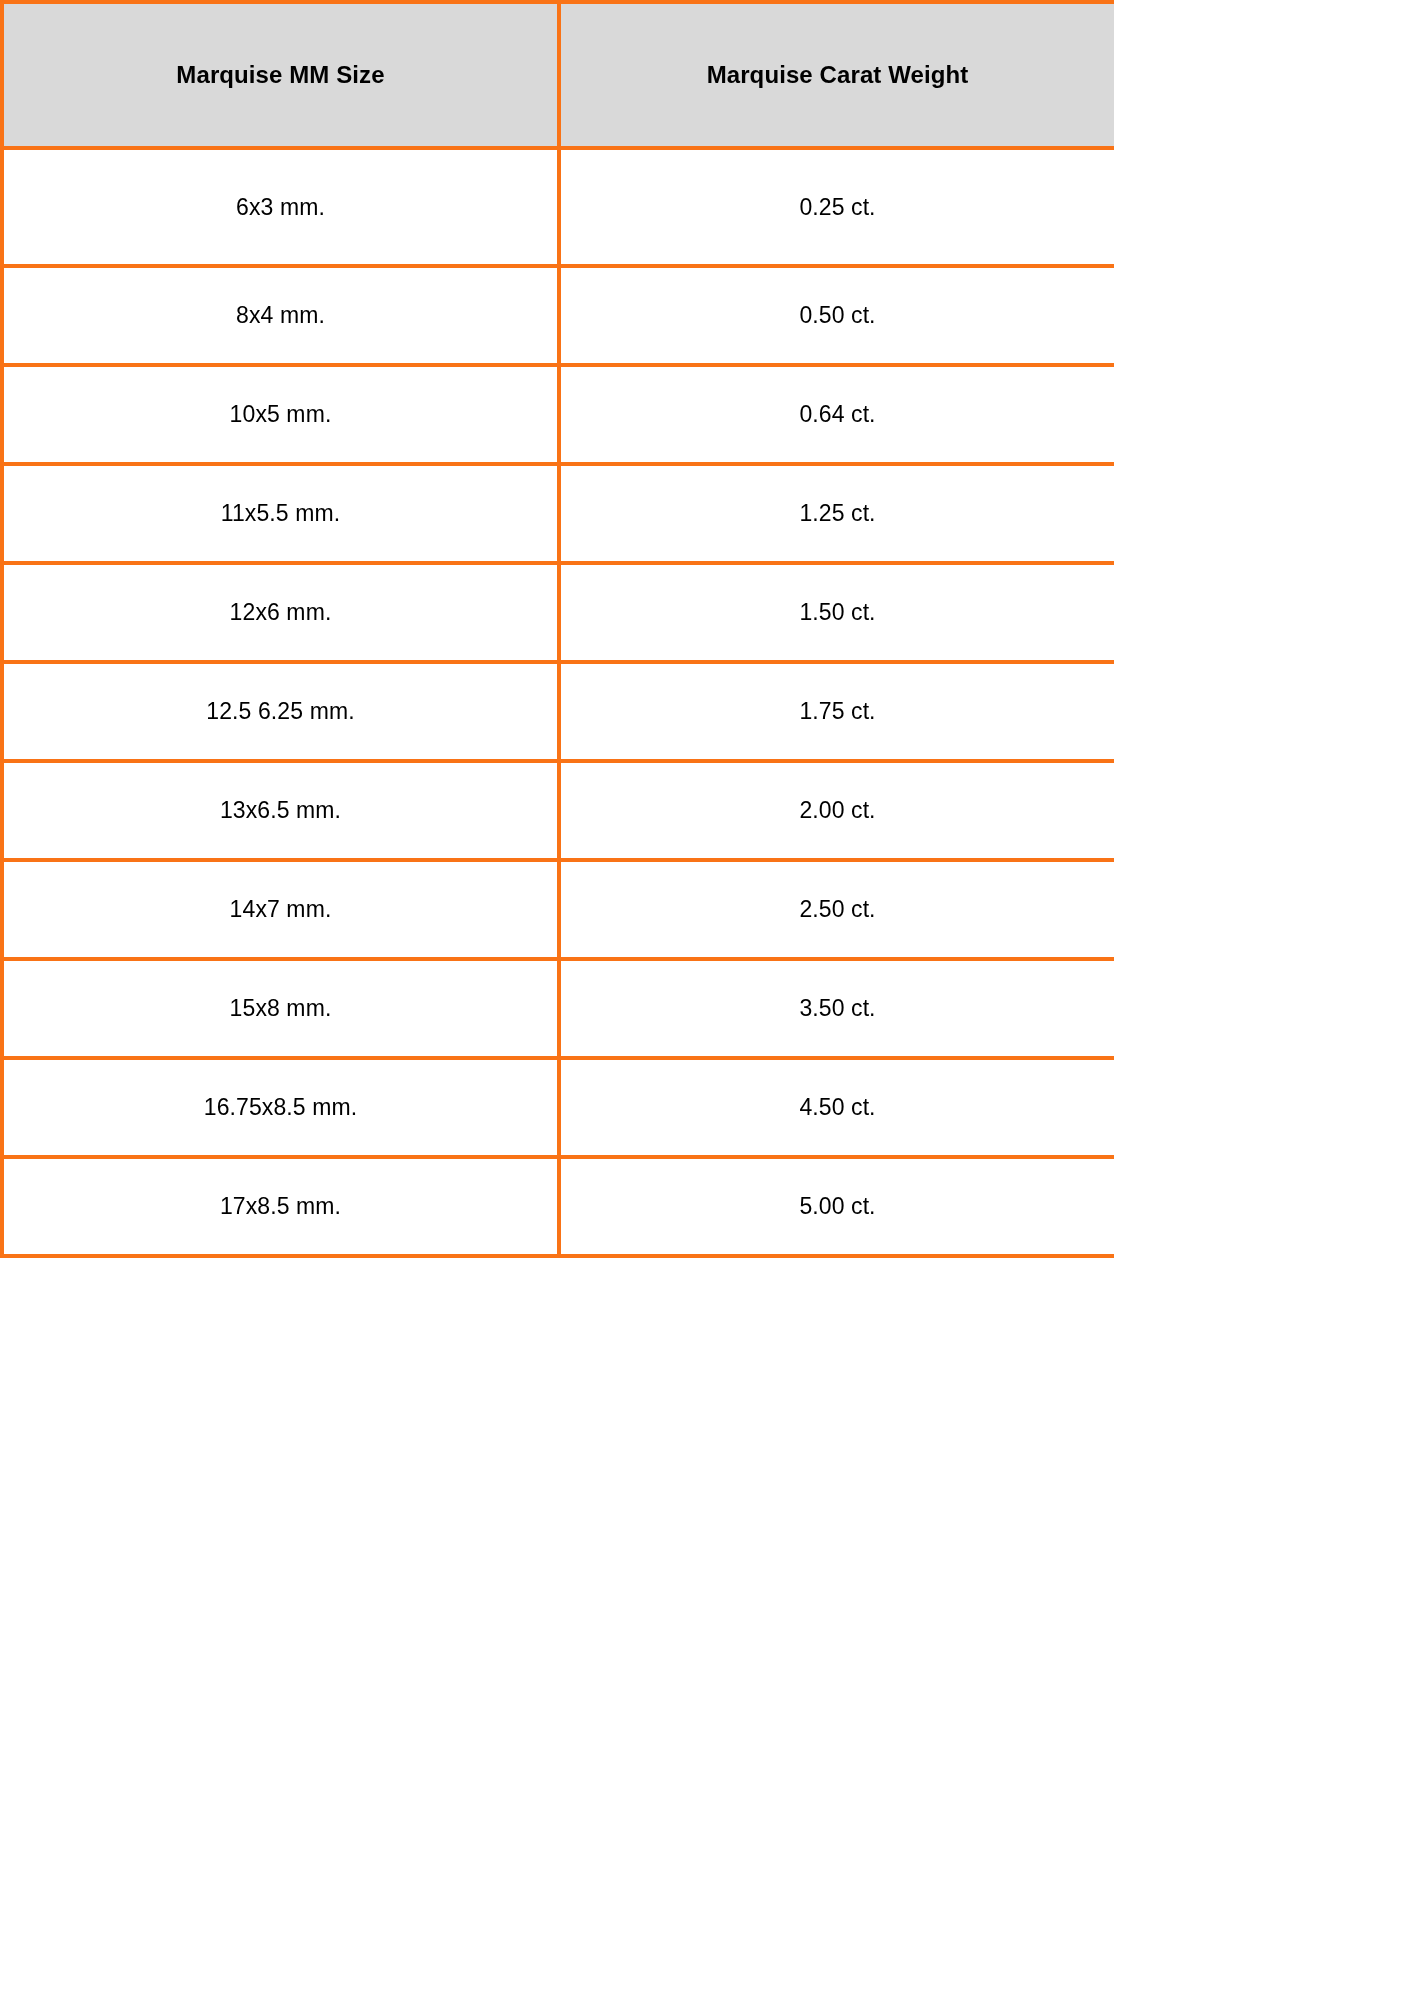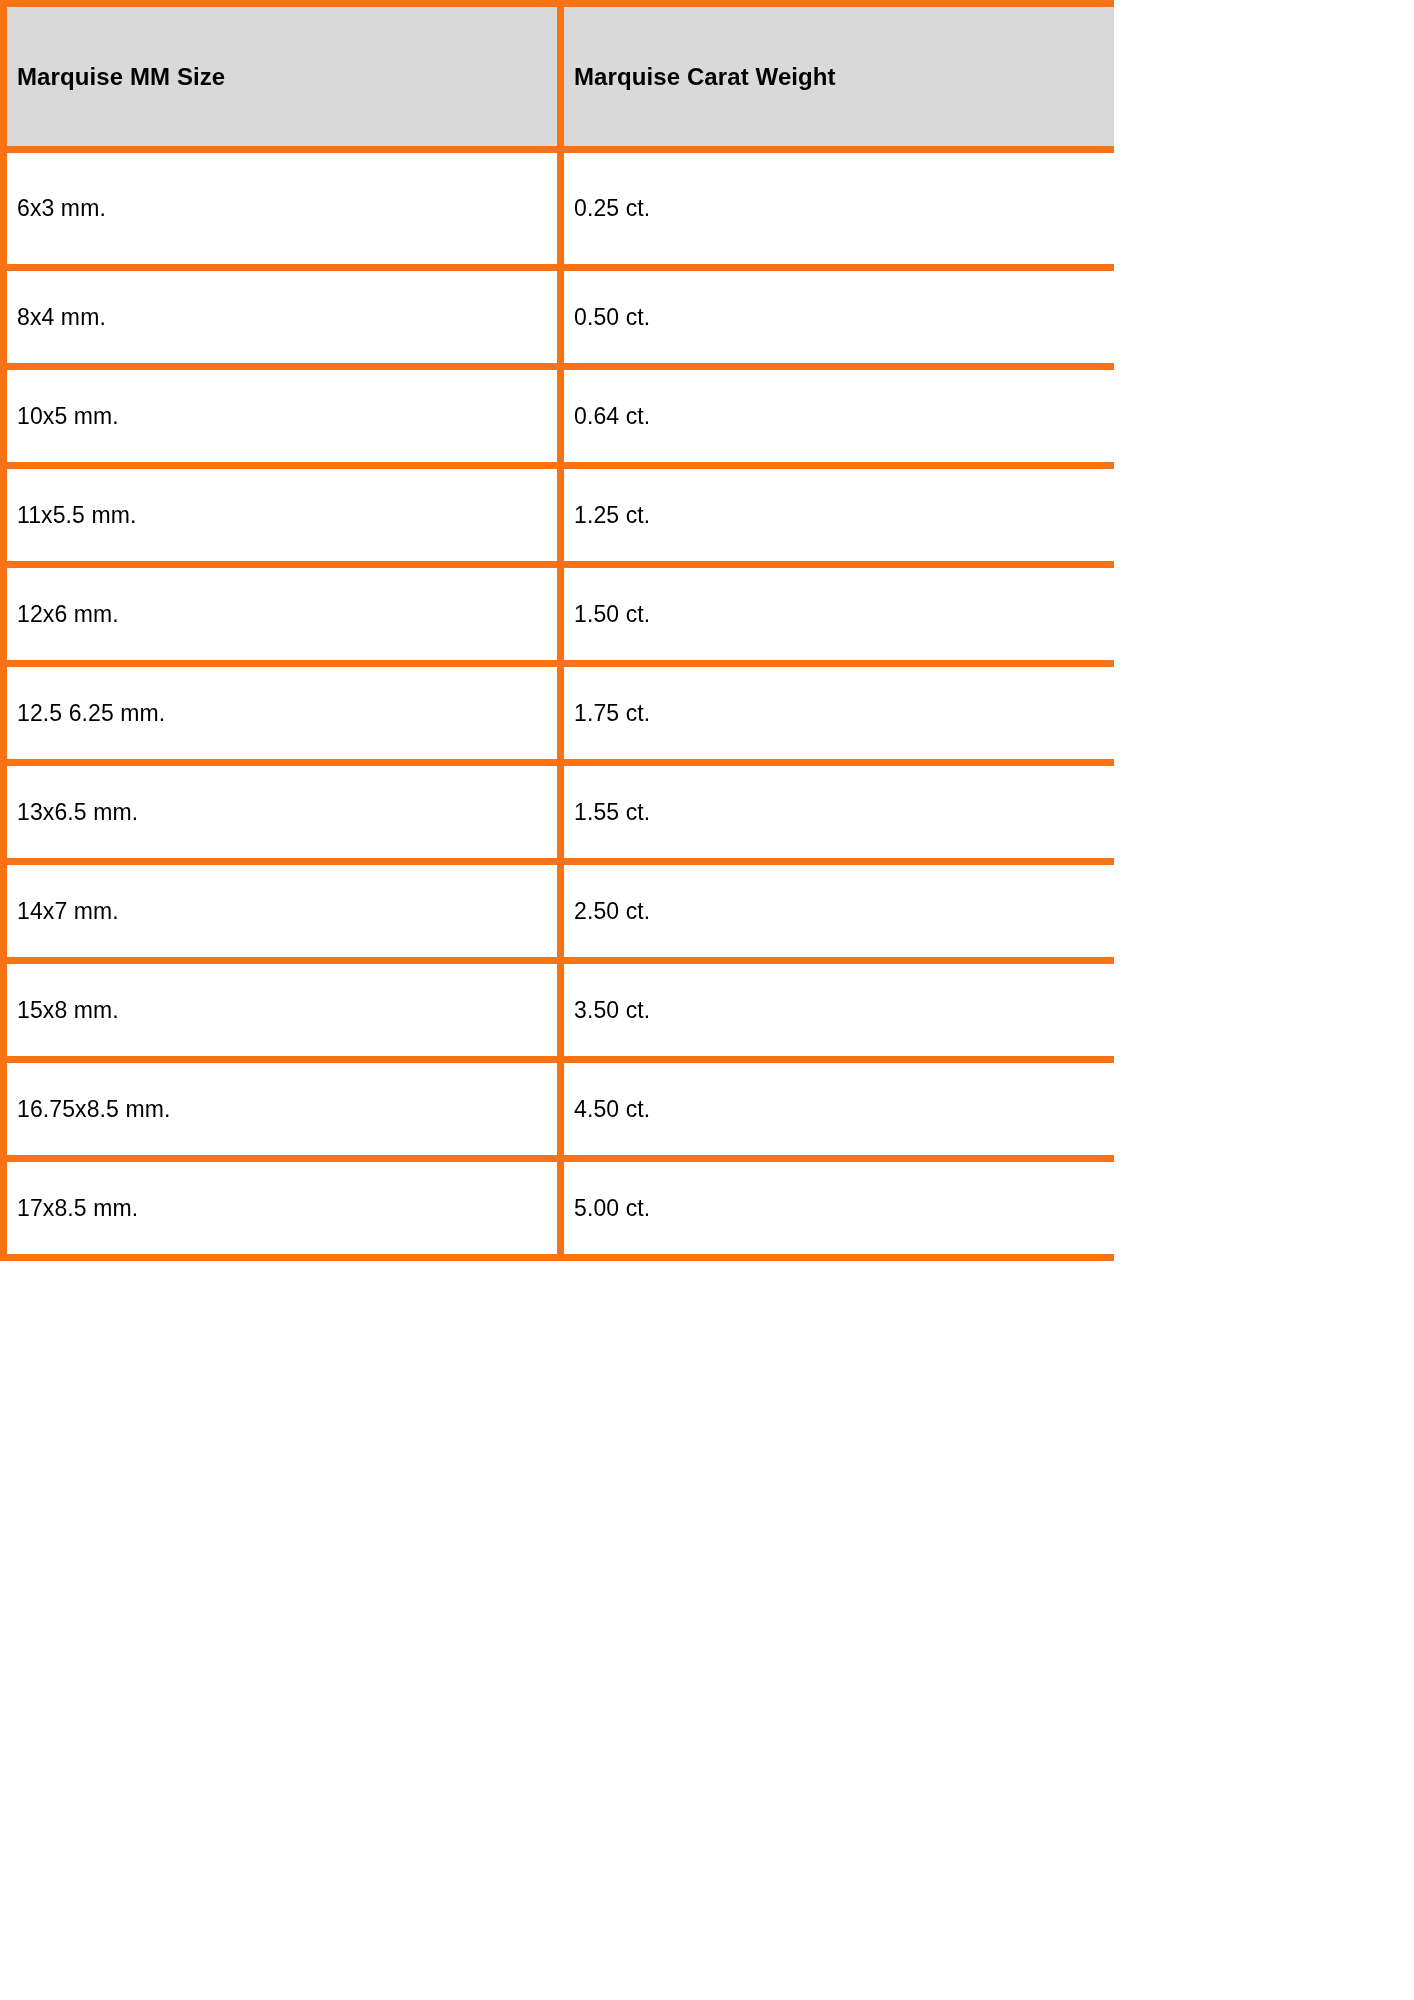--- a/index.html
+++ b/index.html
@@ -17,22 +17,22 @@
     width: 1114px;
     border-collapse: collapse;
     table-layout: fixed;
     background: #ffffff;
   }
   .size-table col.col-mm { width: 557px; }
   .size-table col.col-ct { width: 557px; }
 
   .size-table th,
   .size-table td {
-    border: 7px solid #f97316;
-    text-align: left;
+    border: 4px solid #f97316;
+    text-align: center;
     vertical-align: middle;
     color: #000000;
     padding: 0 10px;
     box-sizing: border-box;
   }
 
   .size-table thead th {
     background: #d9d9d9;
     height: 146px;
     font-size: 24px;
@@ -85,21 +85,21 @@
     <tr>
       <td>12x6 mm.</td>
       <td>1.50 ct.</td>
     </tr>
     <tr>
       <td>12.5 6.25 mm.</td>
       <td>1.75 ct.</td>
     </tr>
     <tr>
       <td>13x6.5 mm.</td>
-      <td>1.55 ct.</td>
+      <td>2.00 ct.</td>
     </tr>
     <tr>
       <td>14x7 mm.</td>
       <td>2.50 ct.</td>
     </tr>
     <tr>
       <td>15x8 mm.</td>
       <td>3.50 ct.</td>
     </tr>
     <tr>

